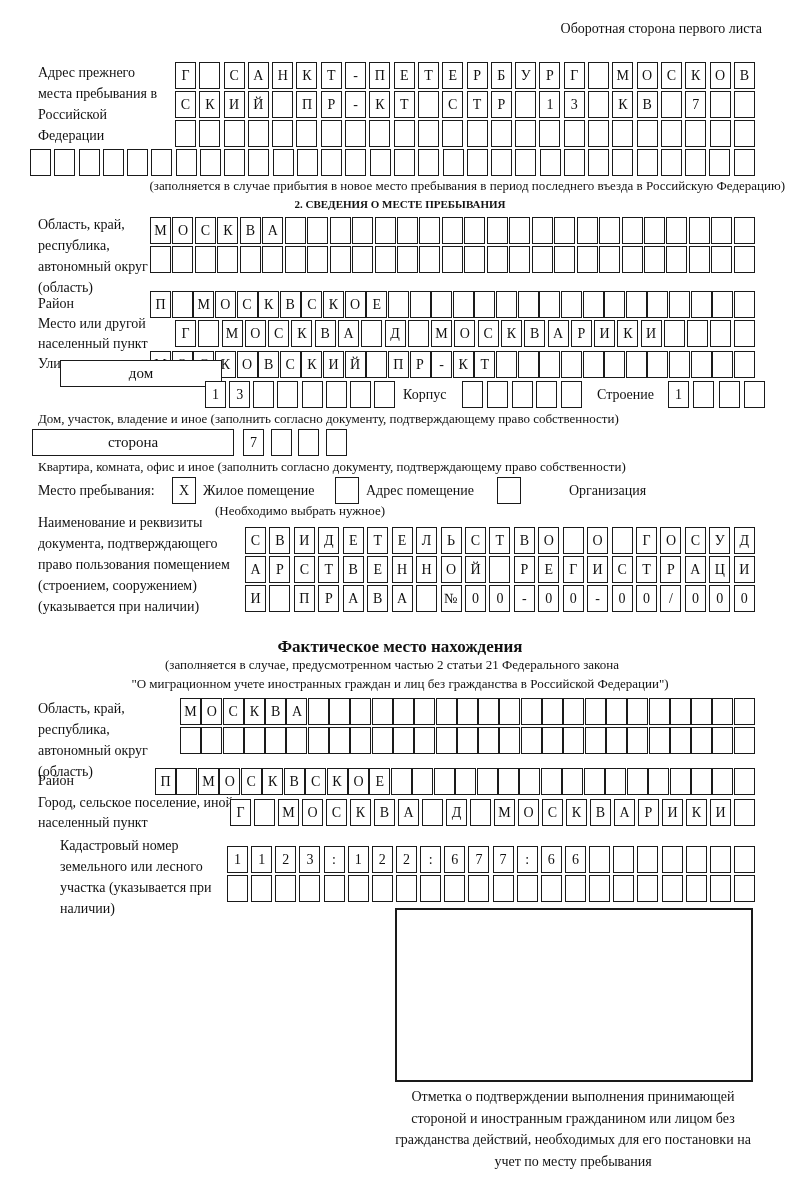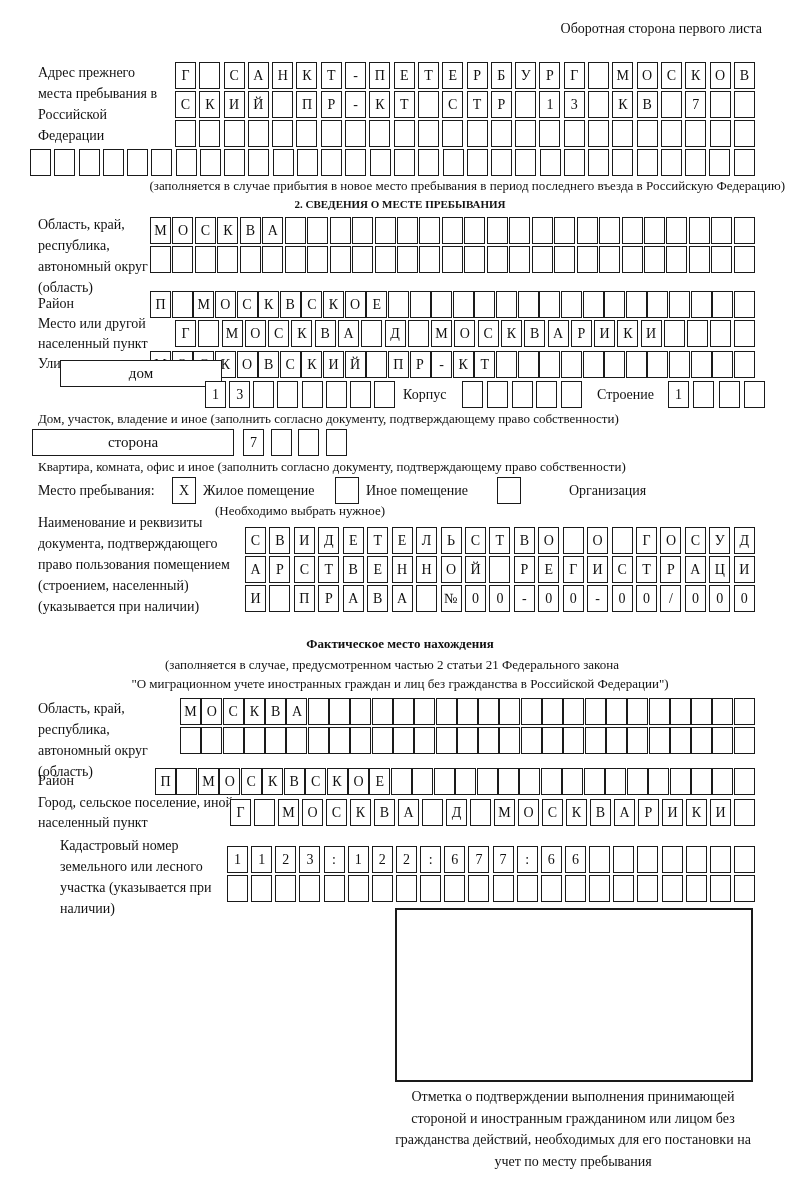--- a/index.html
+++ b/index.html
@@ -325,26 +325,26 @@
     <span class="cell">&nbsp;</span>
     <span class="cell">&nbsp;</span>
     <span class="cell">&nbsp;</span>
   </div>
 <div class="abs cap" style="left:38px;top:459px;width:740px;">Квартира, комната, офис и иное (заполнить согласно документу, подтверждающему право собственности)</div>
 
 <div class="abs lbl" style="left:38px;top:480px;">Место пребывания:</div>
 <span class="abs chk" style="left:172px;top:477px;">X</span>
 <div class="abs lbl" style="left:203px;top:480px;">Жилое помещение</div>
 <span class="abs chk" style="left:335px;top:477px;"></span>
-<div class="abs lbl" style="left:366px;top:480px;">Иное помещение</div>
+<div class="abs lbl" style="left:366px;top:480px;">Адрес помещение</div>
 <span class="abs chk" style="left:497px;top:477px;"></span>
 <div class="abs lbl" style="left:569px;top:480px;">Организация</div>
 <div class="abs cap center" style="left:100px;top:503px;width:400px;">(Необходимо выбрать нужное)</div>
 
-<div class="abs lbl" style="left:38px;top:512px;width:205px;">Наименование и реквизиты документа, подтверждающего право пользования помещением (строением, населенный) (указывается при наличии)</div>
+<div class="abs lbl" style="left:38px;top:512px;width:205px;">Наименование и реквизиты документа, подтверждающего право пользования помещением (строением, сооружением) (указывается при наличии)</div>
 <div class="abs cells" style="left:245px;top:527px;width:510px;">
     <span class="cell">С</span>
     <span class="cell">В</span>
     <span class="cell">И</span>
     <span class="cell">Д</span>
     <span class="cell">Е</span>
     <span class="cell">Т</span>
     <span class="cell">Е</span>
     <span class="cell">Л</span>
     <span class="cell">Ь</span>
@@ -401,21 +401,21 @@
     <span class="cell">0</span>
     <span class="cell">-</span>
     <span class="cell">0</span>
     <span class="cell">0</span>
     <span class="cell">/</span>
     <span class="cell">0</span>
     <span class="cell">0</span>
     <span class="cell">0</span>
   </div>
 
-<div class="abs lbl bold center" style="left:0;top:634px;width:800px;font-size:13px;">Фактическое место нахождения</div>
+<div class="abs lbl bold center" style="left:0;top:634px;width:800px;font-size:17px;">Фактическое место нахождения</div>
 <div class="abs cap center" style="left:0;top:657px;width:784px;">(заполняется в случае, предусмотренном частью 2 статьи 21 Федерального закона</div>
 <div class="abs cap center" style="left:0;top:676px;width:800px;">"О миграционном учете иностранных граждан и лиц без гражданства в Российской Федерации")</div>
 
 <div class="abs lbl" style="left:38px;top:698px;width:140px;">Область, край, республика, автономный округ (область)</div>
 <div class="abs cells" style="left:180px;top:698px;width:575px;">
     <span class="cell">М</span>
     <span class="cell">О</span>
     <span class="cell">С</span>
     <span class="cell">К</span>
     <span class="cell">В</span>

